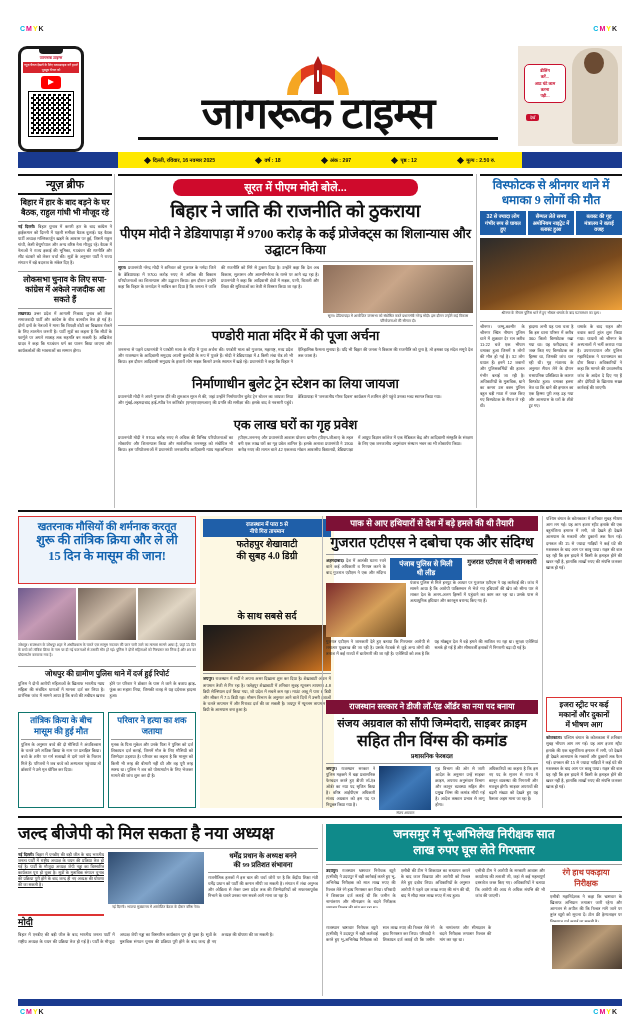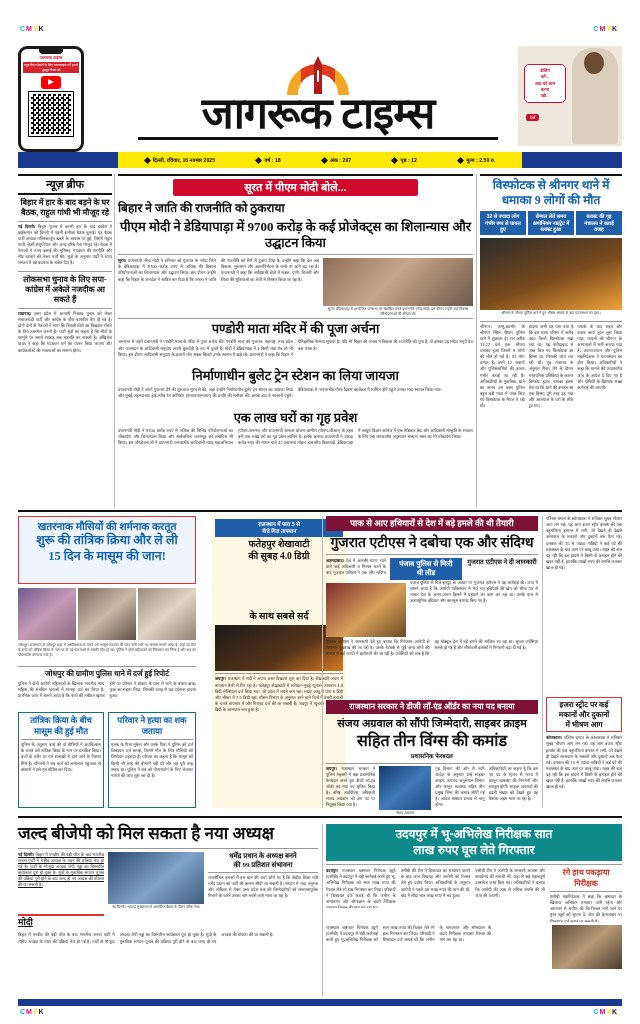--- a/index.html
+++ b/index.html
@@ -61,26 +61,26 @@
   .infobar .bit{font-size:5.2px;font-weight:700;color:#111;white-space:nowrap;display:flex;align-items:center;gap:3px;}
   .dia{width:5px;height:5px;background:#111;transform:rotate(45deg);display:inline-block;}
 
   
   .col{position:absolute;box-sizing:border-box;}
   .hr-blk{height:2px;background:#111;}
   .rule{height:1px;background:#999;}
   .vrule{position:absolute;width:1px;background:#bbb;}
 
   .kicker-red{background:#cf0a2c;color:#fff;font-weight:700;text-align:center;
-     border-radius:2px;padding:2px 6px;font-size:10px;line-height:1.2;}
+     border-radius:8px;padding:2px 6px;font-size:10px;line-height:1.2;}
   .kicker-maroon{background:#7d1136;color:#fff;font-weight:700;text-align:center;font-size:9px;padding:2px 4px;line-height:1.25;}
   .kicker-blue{background:#1f5fa9;color:#fff;font-weight:700;text-align:center;font-size:8px;padding:2px 4px;line-height:1.25;}
   .kicker-teal{background:#0f8a8a;color:#fff;font-weight:700;text-align:center;font-size:12px;padding:3px 4px;line-height:1.3;}
 
-  .hl-xl{font-family:"Liberation Serif","DejaVu Serif",serif;font-weight:700;font-size:12px;line-height:1.22;color:#111;}
+  .hl-xl{font-family:"Liberation Serif","DejaVu Serif",serif;font-weight:700;font-size:18px;line-height:1.22;text-align:center;color:#111;}
   .hl-lg{font-family:"Liberation Serif","DejaVu Serif",serif;font-weight:700;font-size:13px;line-height:1.25;text-align:center;color:#111;}
   .hl-md{font-family:"Liberation Serif","DejaVu Serif",serif;font-weight:700;font-size:10px;line-height:1.25;text-align:center;color:#111;}
   .hl-sm{font-family:"Liberation Serif","DejaVu Serif",serif;font-weight:700;font-size:8px;line-height:1.3;text-align:center;color:#111;}
   .hl-blue{color:#1364b0;}
 
   .body-txt{font-size:4.1px;line-height:1.5;text-align:justify;color:#2a2a2a;}
   .body-txt.c2{column-count:2;column-gap:5px;}
   .body-txt.c3{column-count:3;column-gap:5px;}
   .body-txt.c4{column-count:4;column-gap:5px;}
   .body-txt .lead{font-weight:700;color:#111;}
@@ -287,21 +287,21 @@
     <div class="rule" style="margin:2px 0;"></div>
     <div class="body-txt" style="height:72px;overflow:hidden;">मृतक के पिता मुकेश और उनके पिता ने पुलिस को दर्ज शिकायत दर्ज कराई, जिसमें मौत के लिए मौसियों को जिम्मेदार ठहराया है। परिवार का कहना है कि मासूम को किसी भी तरह की बीमारी नहीं थी और वह पूरी तरह स्वस्थ था। पुलिस ने शव को पोस्टमार्टम के लिए भेजकर मामले की जांच शुरू कर दी है।</div>
   </div>
 
   <div class="col" style="left:18px;top:666px;width:178px;height:42px;">
     <div class="rule" style="margin-bottom:2px;"></div>
     <div class="hl-sm" style="font-size:7.5px;">जोधपुर की ग्रामीण पुलिस थाने में दर्ज हुई रिपोर्ट</div>
     <div class="body-txt c2" style="height:26px;overflow:hidden;margin-top:2px;">पुलिस ने दोनों आरोपी महिलाओं के खिलाफ भारतीय न्याय संहिता की संबंधित धाराओं में मामला दर्ज कर लिया है। प्रारंभिक जांच में सामने आया है कि बच्चे की तबीयत खराब होने पर परिवार ने डॉक्टर के पास ले जाने के बजाय झाड़-फूंक का सहारा लिया, जिसकी वजह से यह दर्दनाक हादसा हुआ।</div>
   </div>
 
-  <div class="col tint-y" style="left:212px;top:516px;width:134px;height:292px;padding:3px;box-sizing:border-box;">
+  <div class="col tint-y" style="left:200px;top:516px;width:134px;height:292px;padding:3px;box-sizing:border-box;">
     <div class="kicker-blue" style="font-size:5.5px;">
       <div>राजस्थान में पारा 5 से</div>
       <div>नीचे गिरा तापमान</div>
     </div>
     <div class="hl-md" style="margin-top:2px;font-size:9.5px;">फतेहपुर शेखावाटी</div>
     <div class="hl-md" style="font-size:9.5px;">की सुबह 4.0 डिग्री</div>
     <div class="hl-md" style="font-size:9.5px;margin-top:48px;">के साथ सबसे सर्द</div>
     <div class="photo p3" style="height:46px;margin-top:3px;"></div>
     <div class="rule" style="margin:2px 0;"></div>
     <div class="body-txt" style="height:182px;overflow:hidden;">
@@ -394,21 +394,21 @@
         <div class="rule" style="margin:2px 0;"></div>
         <div class="body-txt" style="height:48px;overflow:hidden;">राजनीतिक हलकों में इस बात की चर्चा जोरों पर है कि केंद्रीय शिक्षा मंत्री धर्मेंद्र प्रधान को पार्टी की कमान सौंपी जा सकती है। संगठन में लंबा अनुभव और ओडिशा से लेकर उत्तर प्रदेश तक की जिम्मेदारियों को सफलतापूर्वक निभाने के चलते उनका नाम सबसे आगे माना जा रहा है।</div>
       </div>
     </div>
     <div class="body-txt c3" style="margin-top:4px;height:72px;overflow:hidden;">बिहार में एनडीए की बड़ी जीत के बाद भारतीय जनता पार्टी में राष्ट्रीय अध्यक्ष के चयन की प्रक्रिया तेज हो गई है। पार्टी के मौजूदा अध्यक्ष जेपी नड्डा का विस्तारित कार्यकाल पूरा हो चुका है। सूत्रों के मुताबिक संगठन चुनाव की प्रक्रिया पूरी होने के बाद जल्द ही नए अध्यक्ष की घोषणा की जा सकती है।</div>
   </div>
   <div class="vrule" style="left:322px;top:824px;height:172px;"></div>
 
   <div class="col" style="left:326px;top:824px;width:296px;height:172px;">
     <div class="kicker-teal">
-      <div>उदयपुर में भू-अभिलेख निरीक्षक सात</div>
+      <div>जनसमुर में भू-अभिलेख निरीक्षक सात</div>
       <div>लाख रुपए घूस लेते गिरफ्तार</div>
     </div>
     <div class="rule" style="margin:3px 0;"></div>
     <div style="display:flex;gap:5px;">
       <div class="body-txt" style="flex:1;height:40px;overflow:hidden;">
         <span class="lead">उदयपुर।</span>
         <span>राजस्थान भ्रष्टाचार निरोधक ब्यूरो (एसीबी) ने उदयपुर में बड़ी कार्रवाई करते हुए भू-अभिलेख निरीक्षक को सात लाख रुपए की रिश्वत लेते रंगे हाथ गिरफ्तार कर लिया। परिवादी ने शिकायत दर्ज कराई थी कि जमीन के नामांतरण और सीमाज्ञान के बदले निरीक्षक लगातार रिश्वत की मांग कर रहा था।</span>
       </div>
       <div class="body-txt" style="flex:1;height:40px;overflow:hidden;">एसीबी की टीम ने शिकायत का सत्यापन कराने के बाद जाल बिछाया और आरोपी को रिश्वत लेते हुए दबोच लिया। अधिकारियों के अनुसार आरोपी ने पहले दस लाख रुपए की मांग की थी, बाद में सौदा सात लाख रुपए में तय हुआ।</div>
       <div class="body-txt" style="flex:1;height:40px;overflow:hidden;">एसीबी टीम ने आरोपी के सरकारी आवास और कार्यालय की तलाशी ली, जहां से कई महत्वपूर्ण दस्तावेज जब्त किए गए। अधिकारियों ने बताया कि आरोपी की आय से अधिक संपत्ति की भी जांच की जाएगी।</div>

